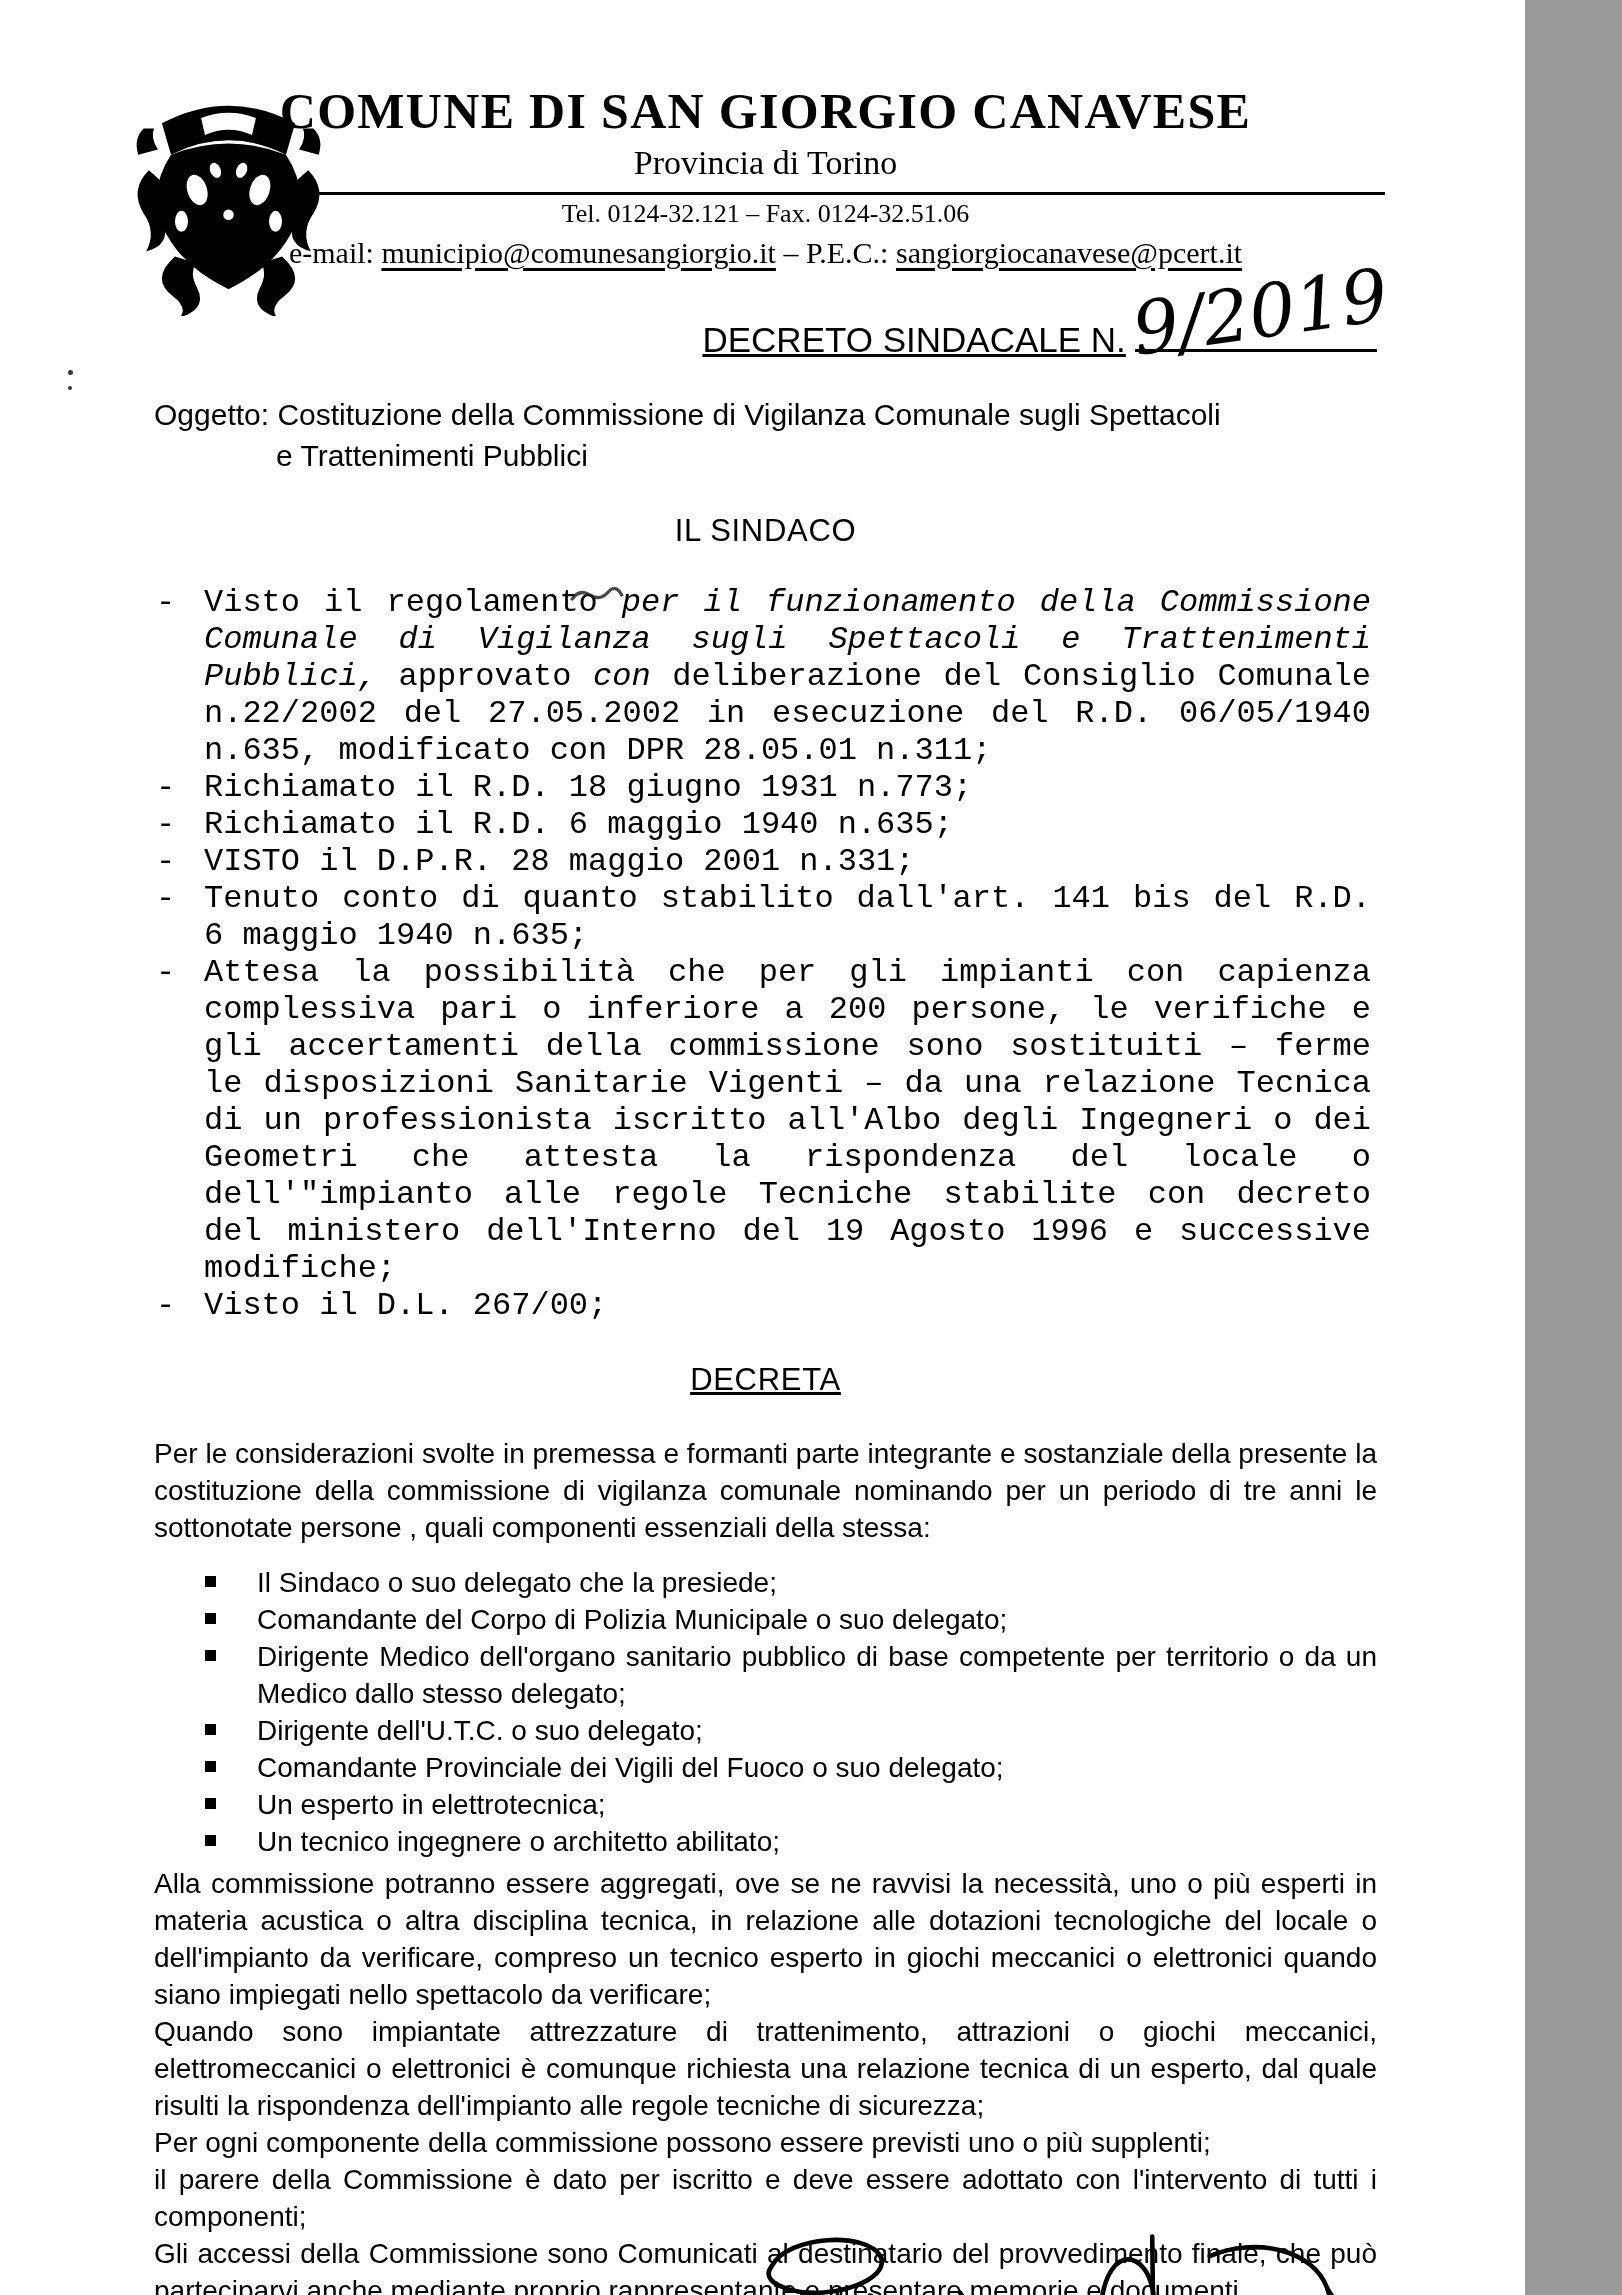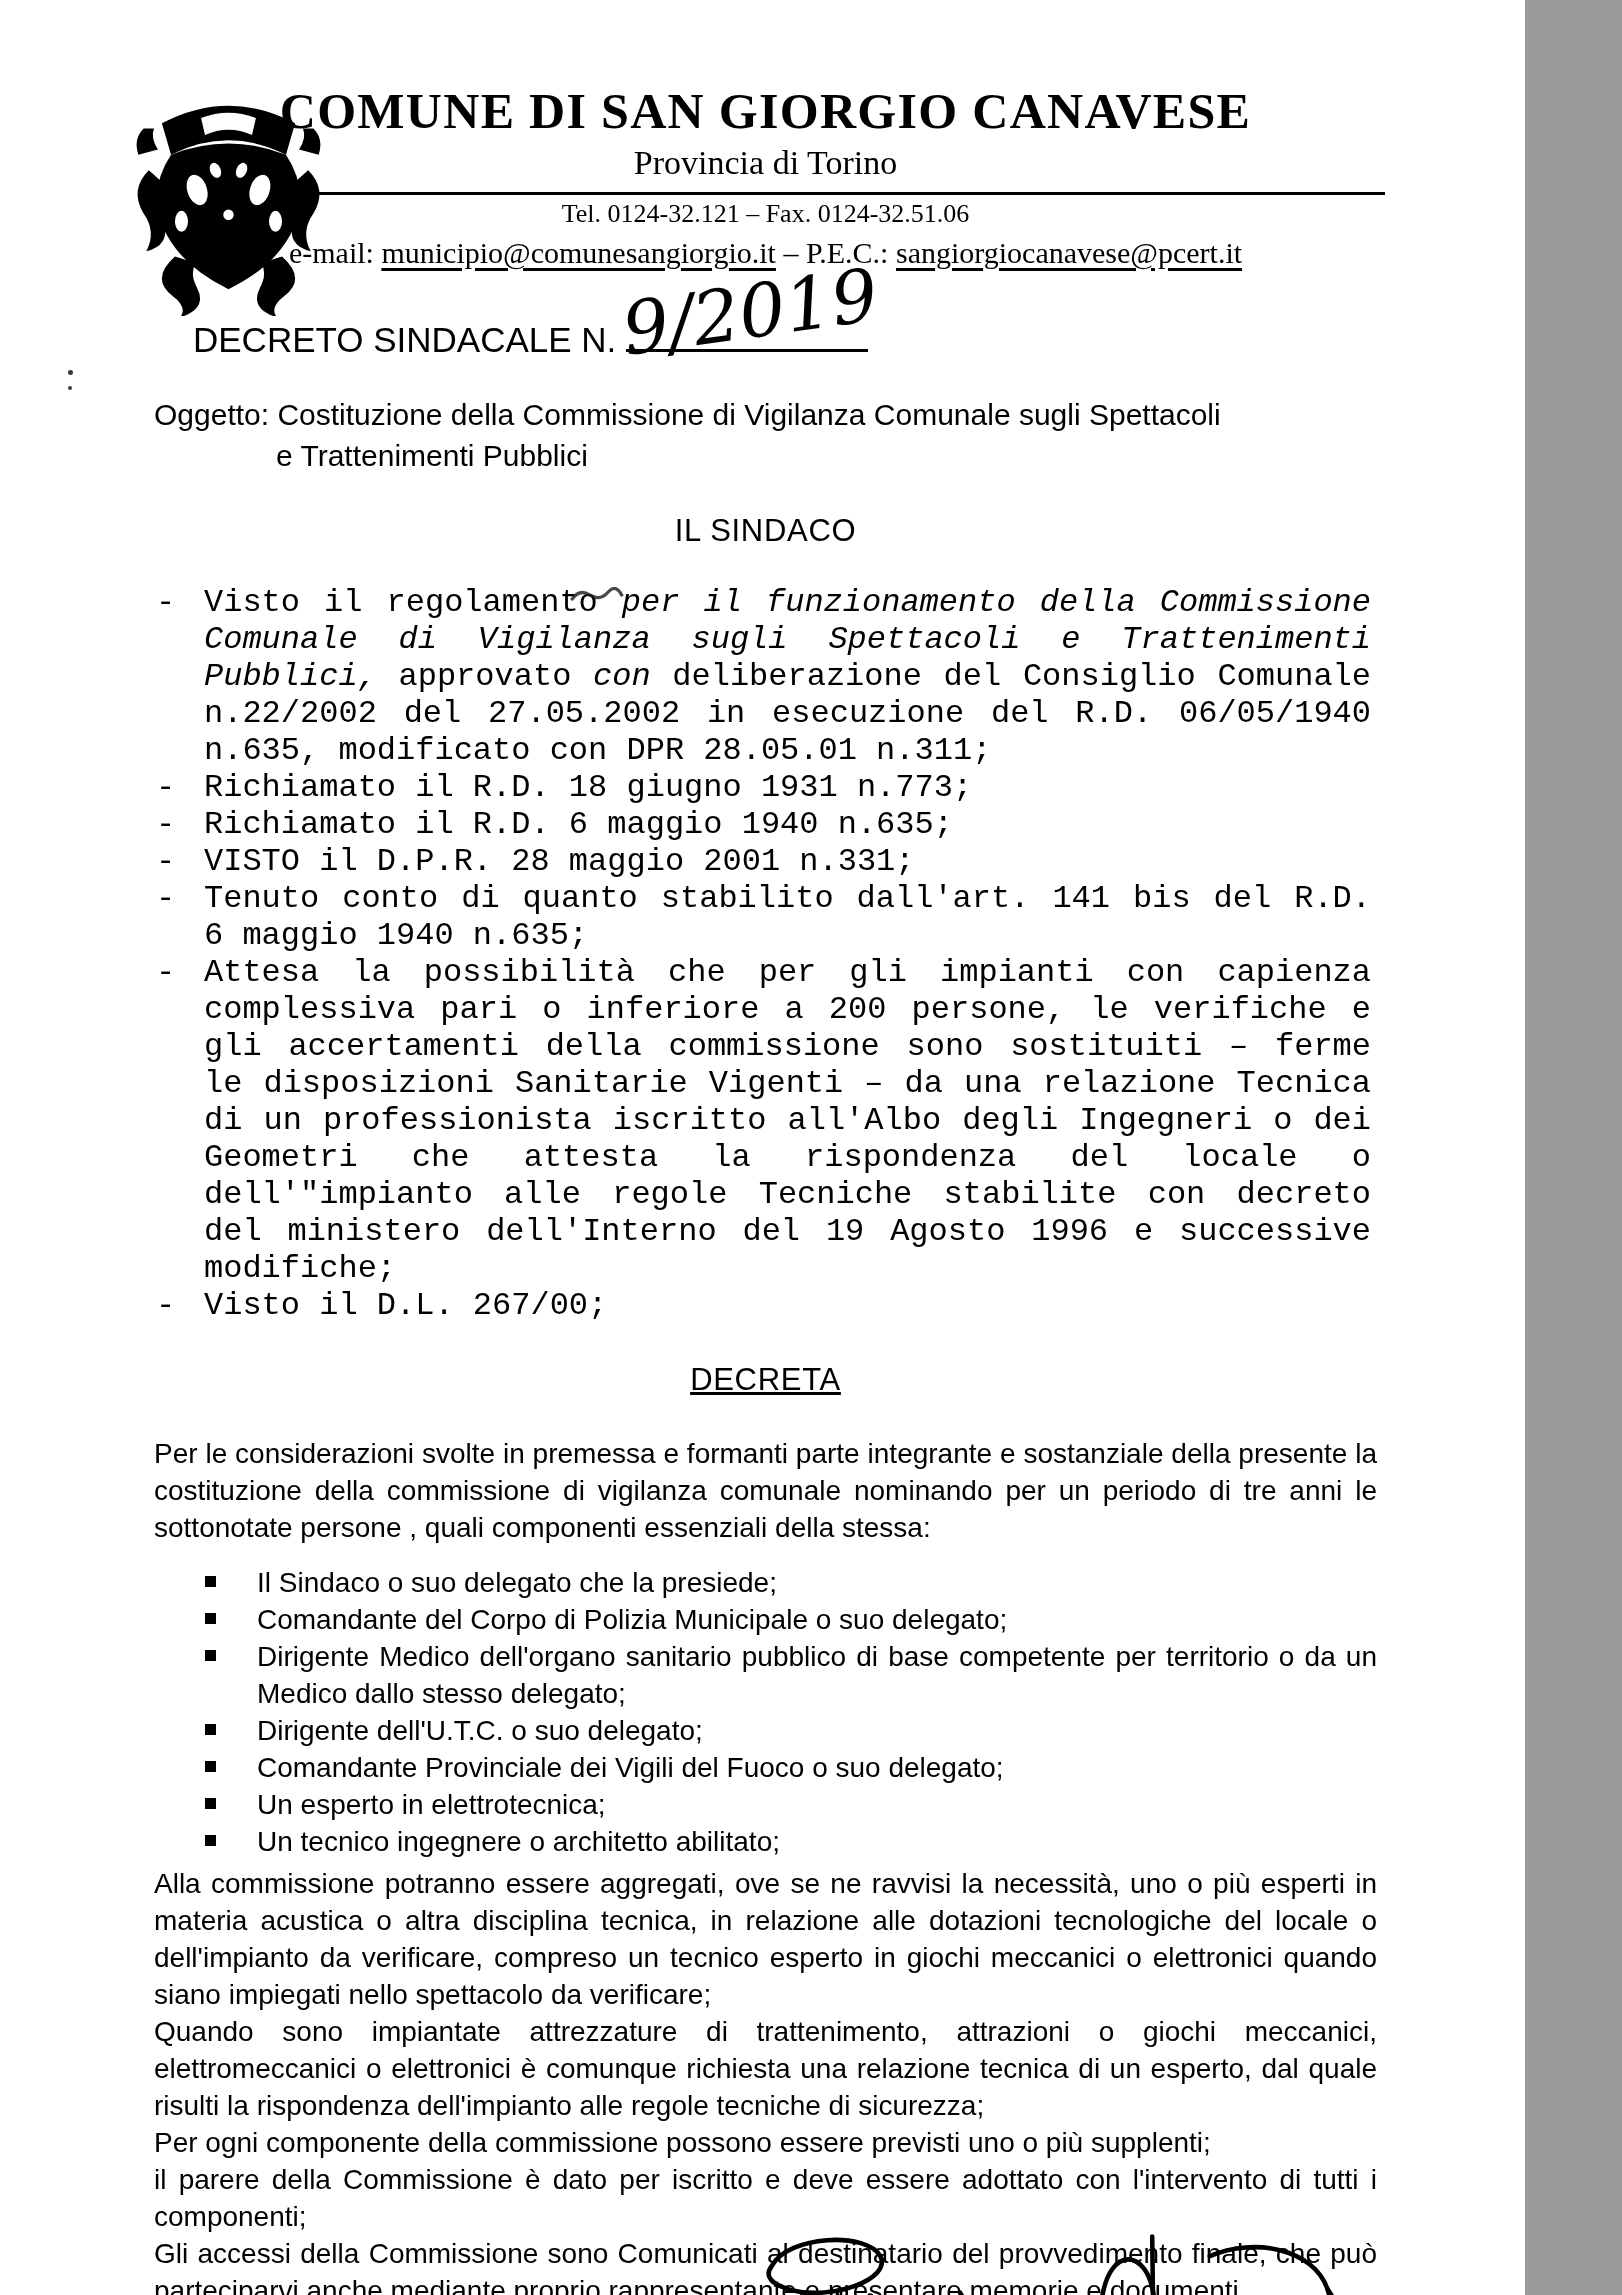--- a/index.html
+++ b/index.html
@@ -20,21 +20,21 @@
     font-size:50px;line-height:52px;letter-spacing:1.3px;margin:0;
   }
   .hdr-prov{font-family:"Liberation Serif",serif;font-size:34px;margin-top:6.5px;}
   .hdr-rule{border:0;border-bottom:3.9px solid #000;margin:10.5px -7.8px 0 128px;}
   .hdr-tel{font-family:"Liberation Serif",serif;font-size:26px;margin-top:4px;}
   .hdr-mail{font-family:"Liberation Serif",serif;font-size:30px;margin-top:6.5px;}
   .hdr-mail u{text-decoration-thickness:2.6px;text-underline-offset:4.6px;}
   .hdr-piva{font-family:"Liberation Serif",serif;font-size:25px;margin-top:6.5px;}
 
   
-  .decree{margin:38px 0 0 39px;text-align:left;font-size:35px;white-space:nowrap;}
+  .decree{margin:38px 0 0 39px;text-align:right;font-size:35px;white-space:nowrap;text-decoration:underline;}
   .decree-label{letter-spacing:0px;}
   .decree-num{
     display:inline-block;position:relative;width:242px;height:41px;
     border-bottom:3.9px solid #000;margin-left:9.2px;vertical-align:baseline;
   }
   .decree-hand{
     position:absolute;left:2.6px;bottom:-17px;
     font-family:"DejaVu Serif",serif;font-style:italic;
     font-size:73px;line-height:73px;
     transform:rotate(-8deg);transform-origin:left bottom;

